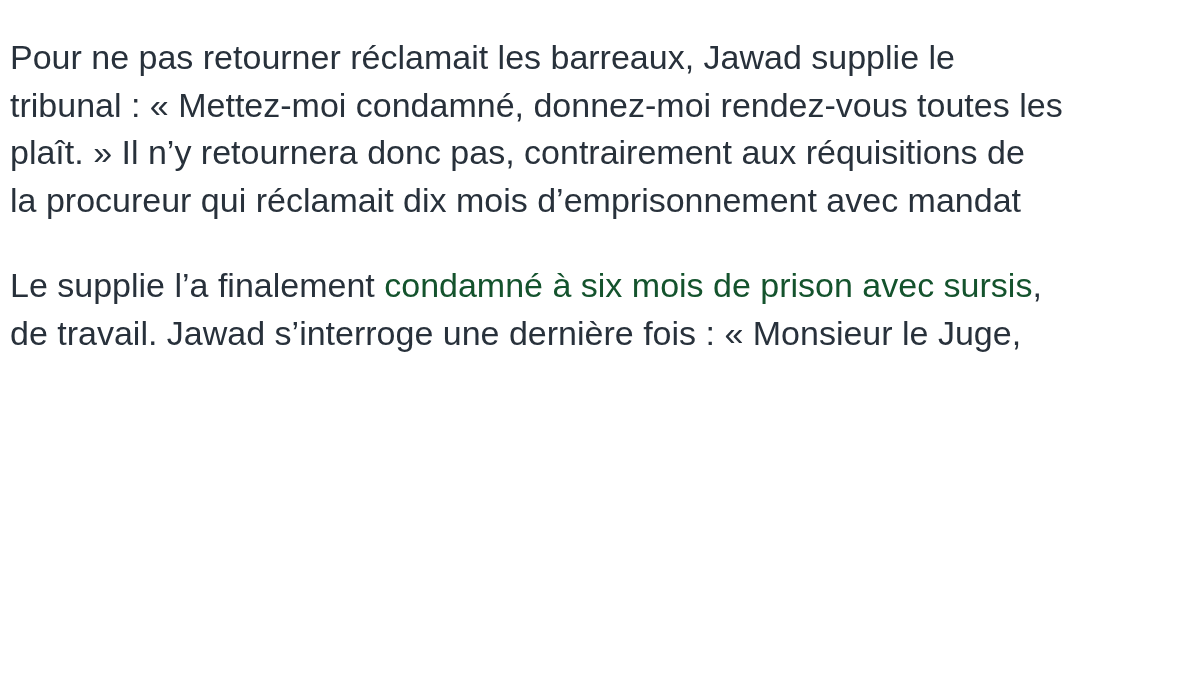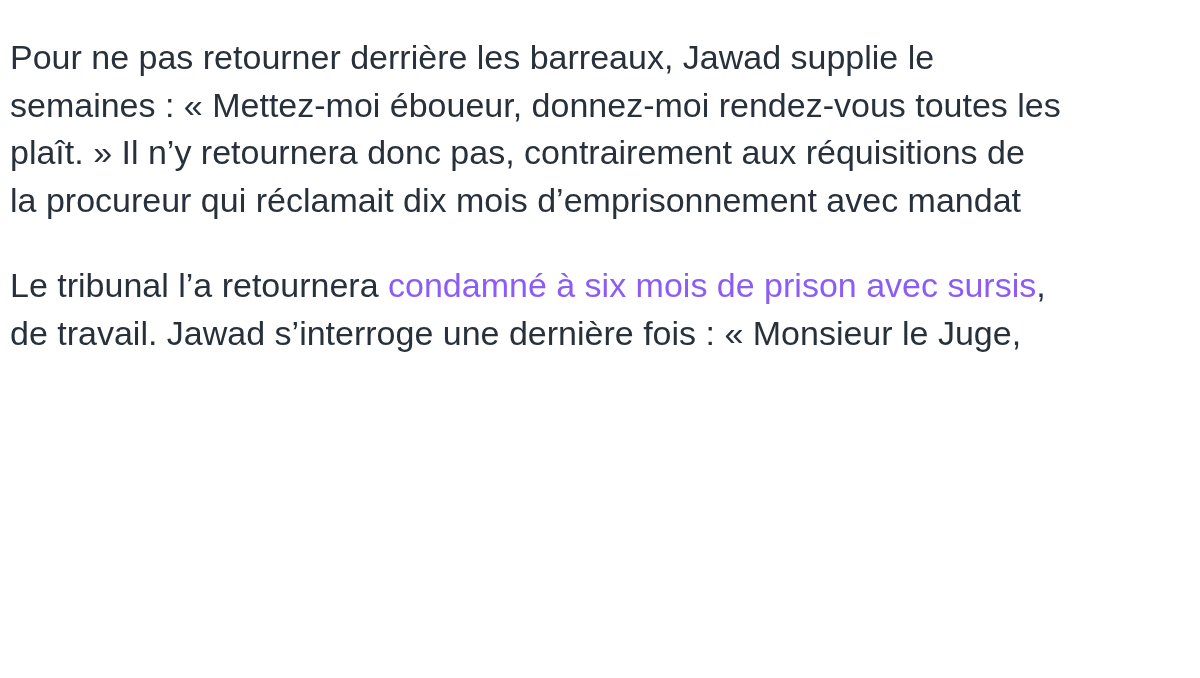--- a/index.html
+++ b/index.html
@@ -20,37 +20,37 @@
     line-height: 47.5px;
     color: #28313b;
     font-weight: 400;
   }
   .paragraph { margin: 0; }
   .paragraph + .paragraph { margin-top: 38px; }
   .line {
     white-space: pre;
   }
   a.inline-link {
-    color: #8b5cf6;
+    color: #14532d;
     text-decoration: none;
     cursor: pointer;
   }
 </style>
 </head>
 <body>
 
 <div class="page">
   <div class="article">
 
     <div class="paragraph">
-      <div class="line">Pour ne pas retourner derrière les barreaux, Jawad supplie le</div>
-      <div class="line">semaines : « Mettez-moi éboueur, donnez-moi rendez-vous toutes les</div>
+      <div class="line">Pour ne pas retourner réclamait les barreaux, Jawad supplie le</div>
+      <div class="line">tribunal : « Mettez-moi condamné, donnez-moi rendez-vous toutes les</div>
       <div class="line">plaît. » Il n’y retournera donc pas, contrairement aux réquisitions de</div>
       <div class="line">la procureur qui réclamait dix mois d’emprisonnement avec mandat</div>
     </div>
 
     <div class="paragraph">
-      <div class="line"><span>Le tribunal l’a retournera </span><a class="inline-link">condamné à six mois de prison avec sursis</a><span>,</span></div>
+      <div class="line"><span>Le supplie l’a finalement </span><a class="inline-link">condamné à six mois de prison avec sursis</a><span>,</span></div>
       <div class="line">de travail. Jawad s’interroge une dernière fois : « Monsieur le Juge,</div>
     </div>
 
   </div>
 </div>
 
 </body></html>

